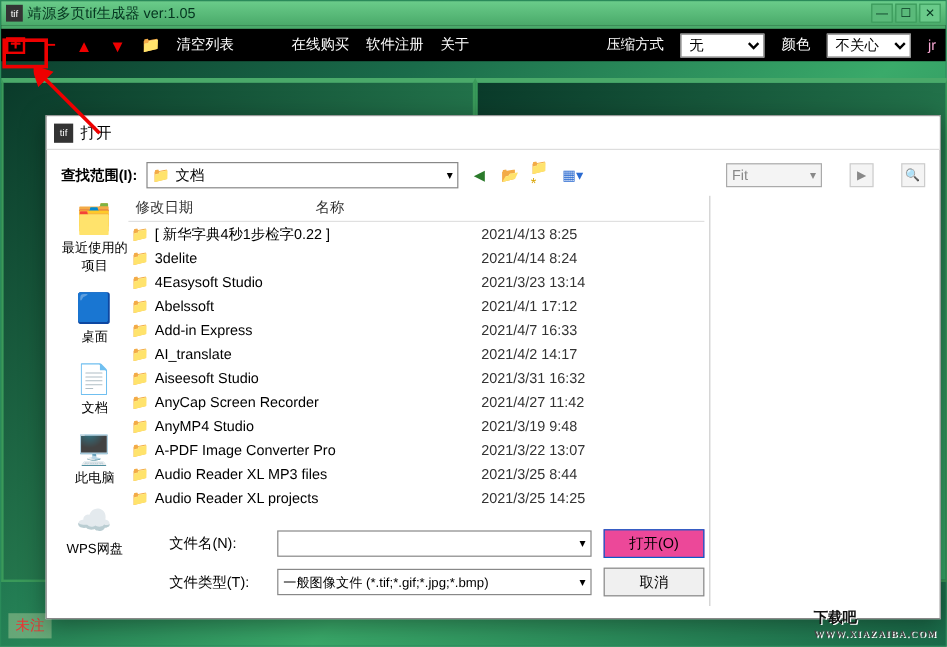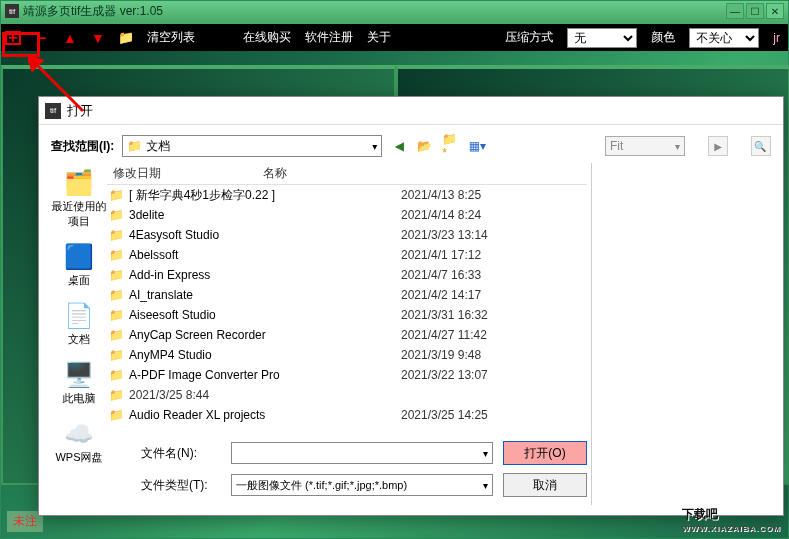--- a/index.html
+++ b/index.html
@@ -70,25 +70,25 @@
 .frow .fdate { flex: 0 0 150px; color: #333; }
 
 .preview-pane { flex: 0 0 180px; border-left: 1px solid #ccc; margin-left: 4px; background: #fff; }
 
 .dlg-bottom { padding: 8px 0 0 96px; margin-left: 34px; }
 .dlg-brow { display: flex; align-items: center; gap: 10px; margin-bottom: 8px; }
 .dlg-brow label { width: 80px; font-size: 12px; }
 .dlg-brow .combo { width: 262px; height: 22px; border: 1px solid #888; background: #fff; display: flex; align-items: center; padding: 0 4px; }
 .dlg-brow .combo .dd { margin-left: auto; font-size: 10px; }
 .dlg-brow .btn { width: 84px; height: 24px; border: 1px solid #888; background: #f0f0f0; text-align: center; line-height: 22px; cursor: pointer; }
-.dlg-brow .btn.primary { border: 1px solid #0a5aca; background: #fca5a5; }
+.dlg-brow .btn.primary { border: 1px solid #0a5aca; background: #ec4899; }
 
 
 .watermark { position: absolute; right: 8px; bottom: 6px; font-size: 22px; font-weight: bold; color: #111; text-shadow: 1px 1px 0 #fff; }
-.watermark .sub { font-size: 8px; letter-spacing: 1px; display: block; color: #444; text-align: right; }
+.watermark .sub { font-size: 8px; letter-spacing: 1px; display: block; color: #444; text-align: right; font-family: Liberation Serif, serif; }
 
 
 .filelist::-webkit-scrollbar { width: 16px; }
 .filelist::-webkit-scrollbar-track { background: #f0f0f0; }
 .filelist::-webkit-scrollbar-thumb { background: #c0c0c0; border: 1px solid #a0a0a0; }
 </style>
 </head>
 <body>
 
 <div class="main-window">
@@ -241,20 +241,21 @@
               <span class="fname">AnyMP4 Studio</span>
               <span class="fdate">2021/3/19 9:48</span>
             </div>
             <div class="frow">
               <span class="fico">📁</span>
               <span class="fname">A-PDF Image Converter Pro</span>
               <span class="fdate">2021/3/22 13:07</span>
             </div>
             <div class="frow">
               <span class="fico">📁</span>
+              <span class="fname">Audio Reader XL MP3 files</span>
               <span class="fdate">2021/3/25 8:44</span>
             </div>
             <div class="frow">
               <span class="fico">📁</span>
               <span class="fname">Audio Reader XL projects</span>
               <span class="fdate">2021/3/25 14:25</span>
             </div>
           </div>
         <div class="dlg-bottom" style="padding-left:0">
           <div class="dlg-brow">

